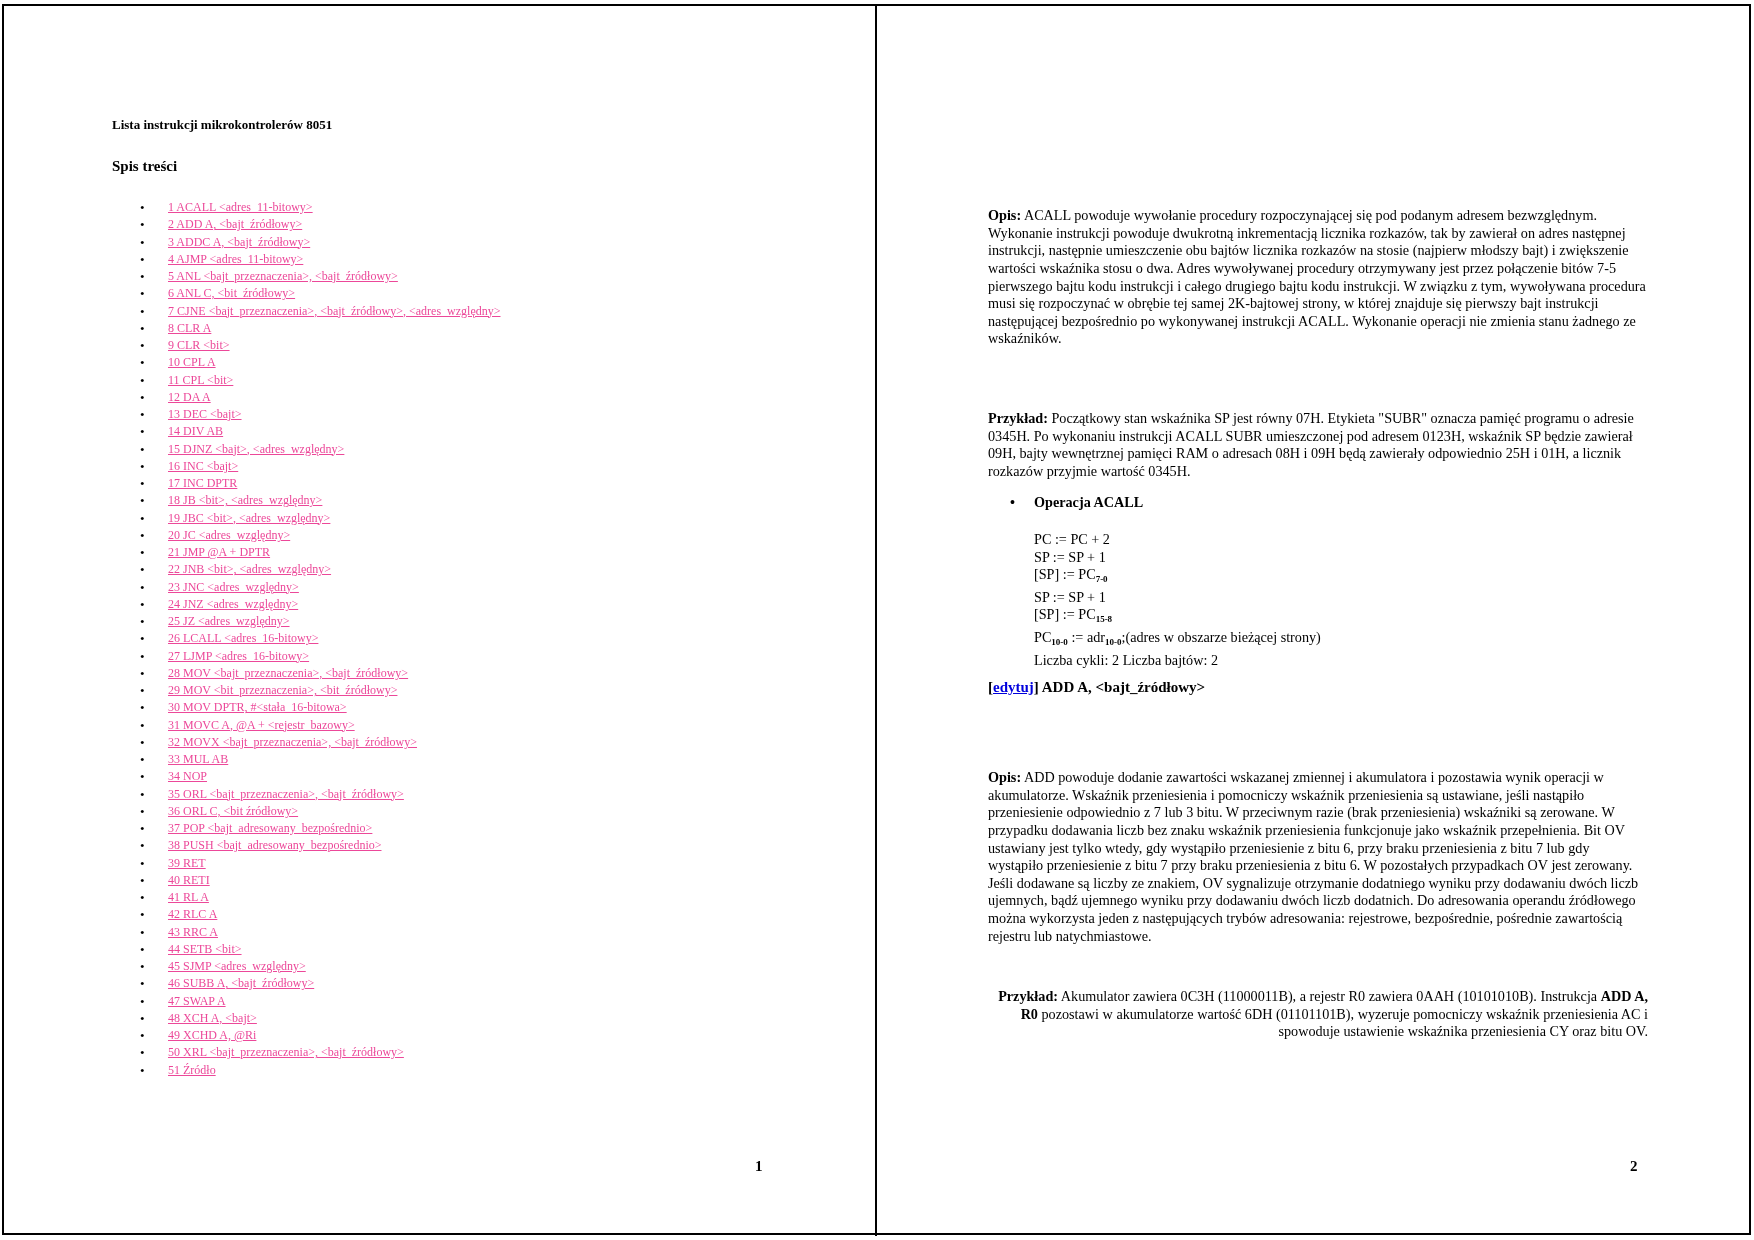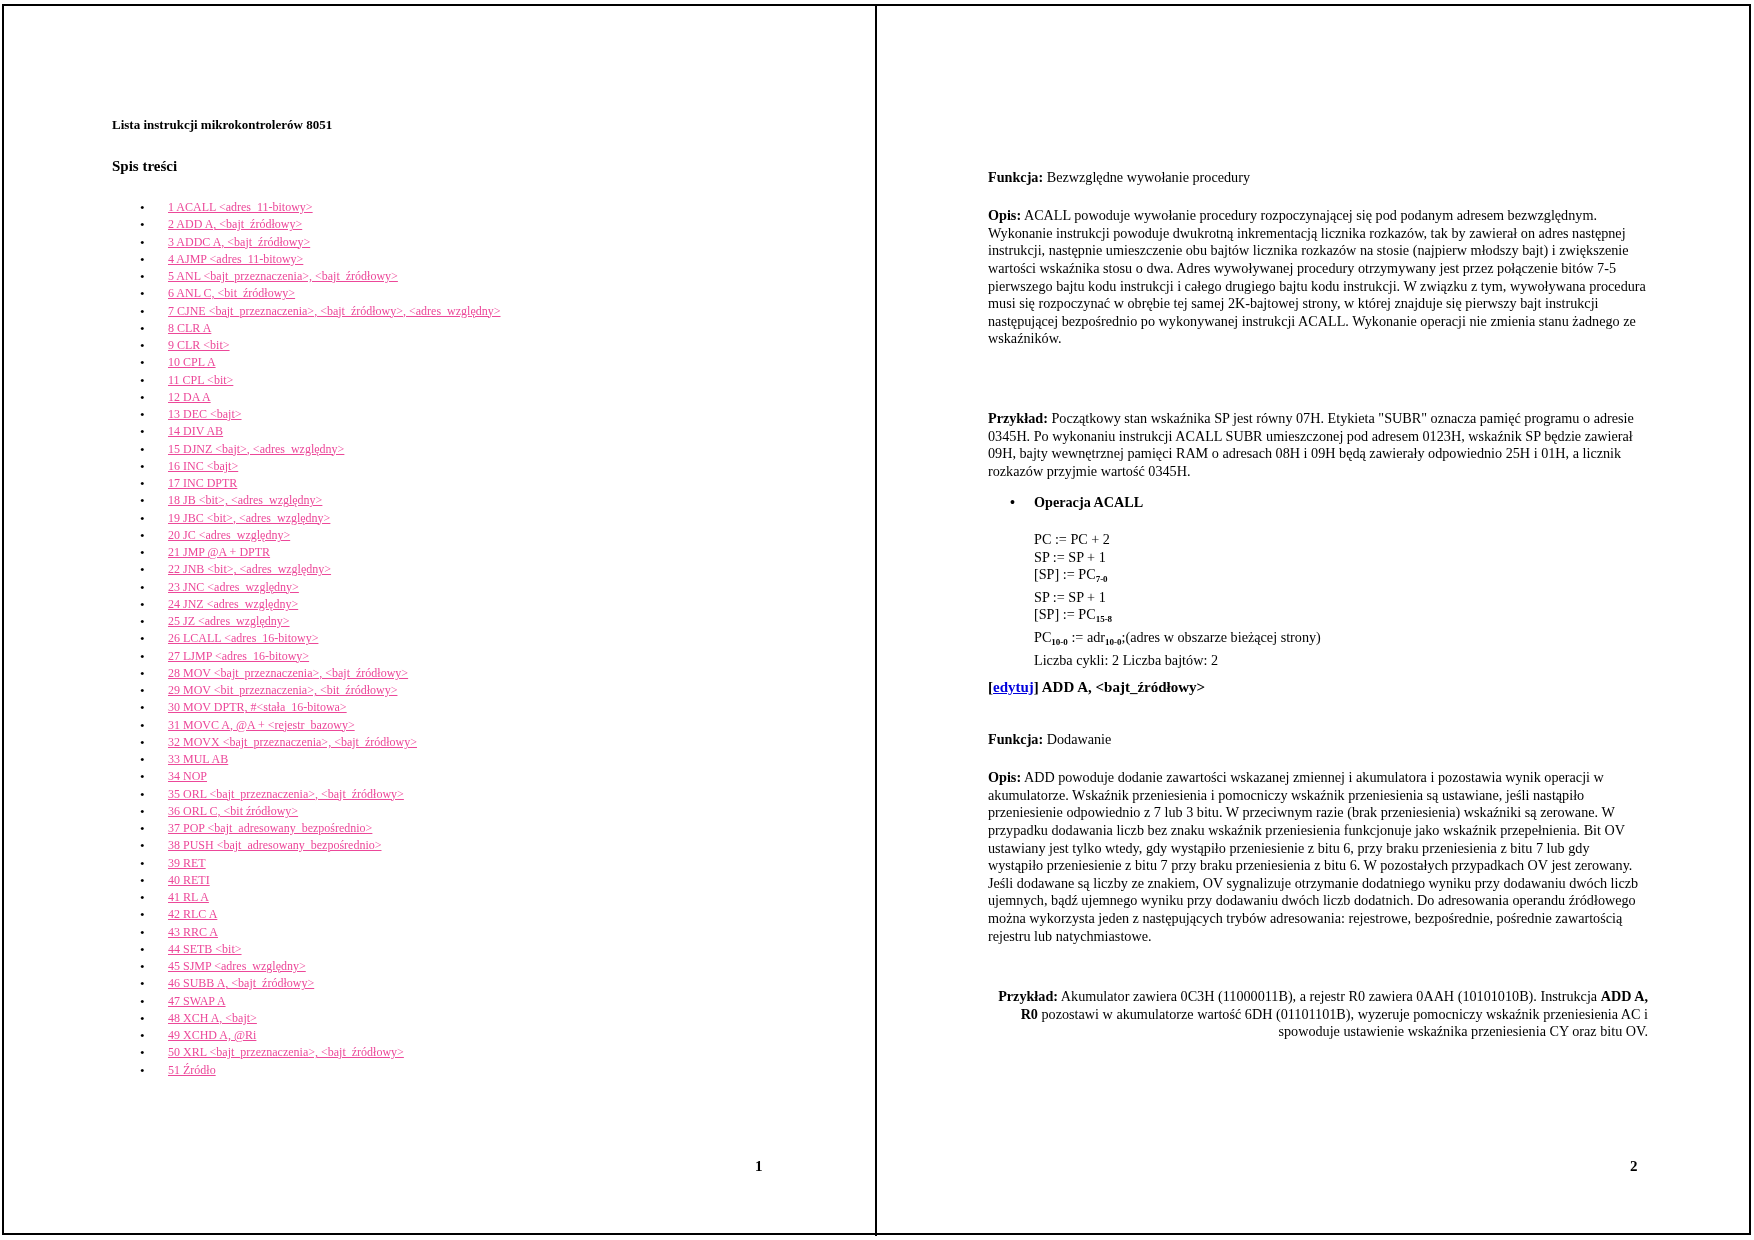--- a/index.html
+++ b/index.html
@@ -92,21 +92,20 @@
       <li><span class="bullet">•</span><a href="#">49 XCHD A, @Ri</a></li>
       <li><span class="bullet">•</span><a href="#">50 XRL &lt;bajt_przeznaczenia&gt;, &lt;bajt_źródłowy&gt;</a></li>
       <li><span class="bullet">•</span><a href="#">51 Źródło</a></li>
     </ul>
   <div class="page-num">1</div>
 </div>
 
 <div class="page page-right">
 
 
-  <p class="rp" style="top:151px;"><span class="bold">Funkcja:</span> <span>Bezwzględne wywołanie procedury</span></p>
 
   <p class="rp" style="top:189px;"><span class="bold">Opis:</span> <span>ACALL powoduje wywołanie procedury rozpoczynającej się pod podanym adresem bezwzględnym. Wykonanie instrukcji powoduje dwukrotną inkrementacją licznika rozkazów, tak by zawierał on adres następnej instrukcji, następnie umieszczenie obu bajtów licznika rozkazów na stosie (najpierw młodszy bajt) i zwiększenie wartości wskaźnika stosu o dwa. Adres wywoływanej procedury otrzymywany jest przez połączenie bitów 7-5 pierwszego bajtu kodu instrukcji i całego drugiego bajtu kodu instrukcji. W związku z tym, wywoływana procedura musi się rozpoczynać w obrębie tej samej 2K-bajtowej strony, w której znajduje się pierwszy bajt instrukcji następującej bezpośrednio po wykonywanej instrukcji ACALL. Wykonanie operacji nie zmienia stanu żadnego ze wskaźników.</span></p>
 
   <p class="rp" style="top:392px;"><span class="bold">Przykład:</span> <span>Początkowy stan wskaźnika SP jest równy 07H. Etykieta "SUBR" oznacza pamięć programu o adresie 0345H. Po wykonaniu instrukcji ACALL SUBR umieszczonej pod adresem 0123H, wskaźnik SP będzie zawierał 09H, bajty wewnętrznej pamięci RAM o adresach 08H i 09H będą zawierały odpowiednio 25H i 01H, a licznik rozkazów przyjmie wartość 0345H.</span></p>
 
   <ul class="op-list" style="top:490px;">
     <li><span class="bullet">•</span><span>Operacja ACALL</span></li>
   </ul>
 
   <div class="op-lines" style="top:527px;">
@@ -114,20 +113,19 @@
     <div>SP := SP + 1</div>
     <div><span>[SP] := PC</span><sub>7-0</sub></div>
     <div>SP := SP + 1</div>
     <div><span>[SP] := PC</span><sub>15-8</sub></div>
     <div><span>PC</span><sub>10-0</sub><span> := adr</span><sub>10-0</sub><span>;(adres w obszarze bieżącej strony)</span></div>
     <div>Liczba cykli: 2 Liczba bajtów: 2</div>
   </div>
 
   <h3 class="rp" style="top:675px;font-size:15px;font-weight:bold;margin:0;">[<a href="#" class="edit-link">edytuj</a>] <span>ADD A, &lt;bajt_źródłowy&gt;</span></h3>
 
-  <p class="rp" style="top:713px;"><span class="bold">Funkcja:</span> <span>Dodawanie</span></p>
 
   <p class="rp" style="top:751px;"><span class="bold">Opis:</span> <span>ADD powoduje dodanie zawartości wskazanej zmiennej i akumulatora i pozostawia wynik operacji w akumulatorze. Wskaźnik przeniesienia i pomocniczy wskaźnik przeniesienia są ustawiane, jeśli nastąpiło przeniesienie odpowiednio z 7 lub 3 bitu. W przeciwnym razie (brak przeniesienia) wskaźniki są zerowane. W przypadku dodawania liczb bez znaku wskaźnik przeniesienia funkcjonuje jako wskaźnik przepełnienia. Bit OV ustawiany jest tylko wtedy, gdy wystąpiło przeniesienie z bitu 6, przy braku przeniesienia z bitu 7 lub gdy wystąpiło przeniesienie z bitu 7 przy braku przeniesienia z bitu 6. W pozostałych przypadkach OV jest zerowany. Jeśli dodawane są liczby ze znakiem, OV sygnalizuje otrzymanie dodatniego wyniku przy dodawaniu dwóch liczb ujemnych, bądź ujemnego wyniku przy dodawaniu dwóch liczb dodatnich. Do adresowania operandu źródłowego można wykorzysta jeden z następujących trybów adresowania: rejestrowe, bezpośrednie, pośrednie zawartością rejestru lub natychmiastowe.</span></p>
 
   <p class="rp" style="top:970px;text-align:right;"><span class="bold">Przykład:</span> <span>Akumulator zawiera 0C3H (11000011B), a rejestr R0 zawiera 0AAH (10101010B). Instrukcja </span><span class="bold">ADD A, R0</span><span> pozostawi w akumulatorze wartość 6DH (01101101B), wyzeruje pomocniczy wskaźnik przeniesienia AC i spowoduje ustawienie wskaźnika przeniesienia CY oraz bitu OV.</span></p>
 
   <div class="page-num">2</div>
 </div>
 
 </body></html>

